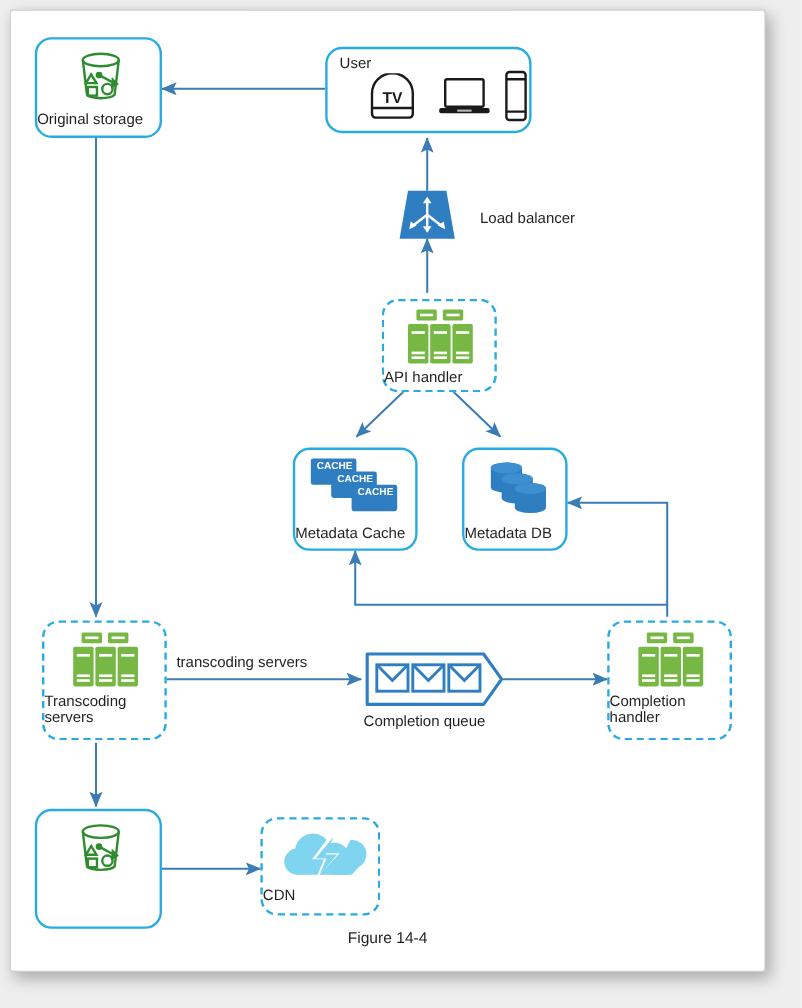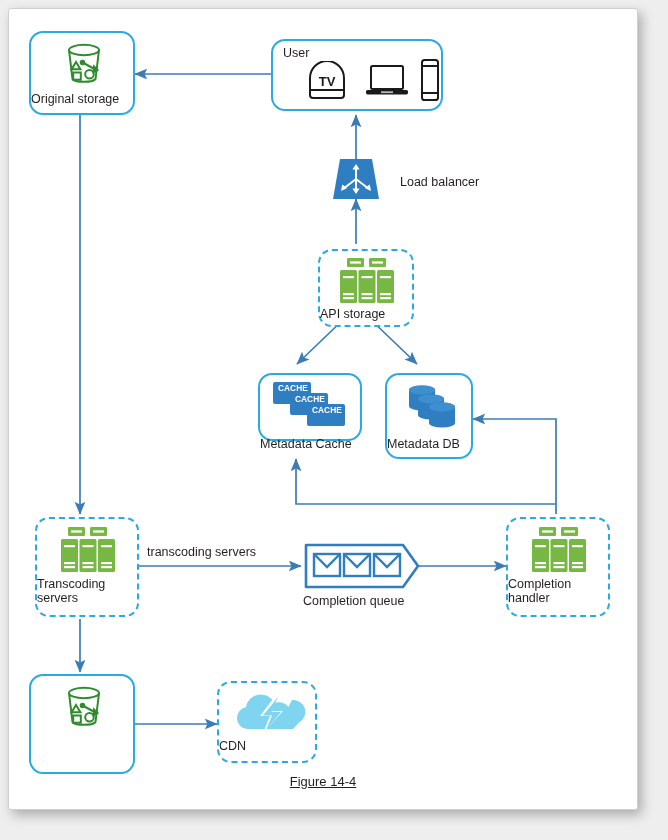--- a/index.html
+++ b/index.html
@@ -156,24 +156,24 @@
             <rect x="23.5" y="19" width="11" height="2.2"></rect>
             <rect x="42" y="19" width="11" height="2.2"></rect>
             <rect x="5" y="36" width="11" height="2.2"></rect>
             <rect x="23.5" y="36" width="11" height="2.2"></rect>
             <rect x="42" y="36" width="11" height="2.2"></rect>
             <rect x="5" y="40" width="11" height="2.2"></rect>
             <rect x="23.5" y="40" width="11" height="2.2"></rect>
             <rect x="42" y="40" width="11" height="2.2"></rect>
           </g>
         </svg>
-        <div class="lbl" style="top:56px;">API storage</div>
-      </div>
-
-      <div class="node box-solid" style="left:249px;top:364px;width:104px;height:68px;">
+        <div class="lbl" style="top:56px;">API handler</div>
+      </div>
+
+      <div class="node box-solid" style="left:235px;top:364px;width:104px;height:86px;">
         <svg class="ico" style="left:12px;top:6px;" width="82" height="52" viewBox="0 0 82 52">
           <g fill="#2E7EC1">
             <rect x="1" y="1" width="38" height="22" rx="2"></rect>
             <rect x="18" y="12" width="38" height="22" rx="2"></rect>
             <rect x="35" y="23" width="38" height="22" rx="2"></rect>
           </g>
           <g fill="#ffffff" font-family="Liberation Sans,sans-serif" font-size="8.4" font-weight="bold">
             <text x="6" y="9.8">CACHE</text>
             <text x="23" y="20.8">CACHE</text>
             <text x="40" y="31.8">CACHE</text>
@@ -287,17 +287,17 @@
           <g fill="#7FD4F0">
             <path d="M16,40 a11,11 0 0 1 -1,-21.8 a15,15 0 0 1 28.4,-4 a12,12 0 0 1 16.6,11 a9,9 0 0 1 -2,14.8 z"></path>
             <path d="M61,11 a12,12 0 0 1 7,22.5 L62,40 L46,40 z"></path>
           </g>
           <path d="M45,6 L29,27 L39,27 L32,44 L52,22 L41,22 Z" fill="#ffffff"></path>
           <path d="M47,8 L32,26.5 L41,26.5 L35,41 L50,23 L40.5,23 Z" fill="#7FD4F0"></path>
         </svg>
         <div class="lbl" style="top:56px;">CDN</div>
       </div>
 
-      <div class="caption" style="top:765px;text-decoration:underline;">Figure 14-4</div>
+      <div class="caption" style="top:765px;">Figure 14-4</div>
 
     </div>
   </div>
 </div>
 
 </body></html>

